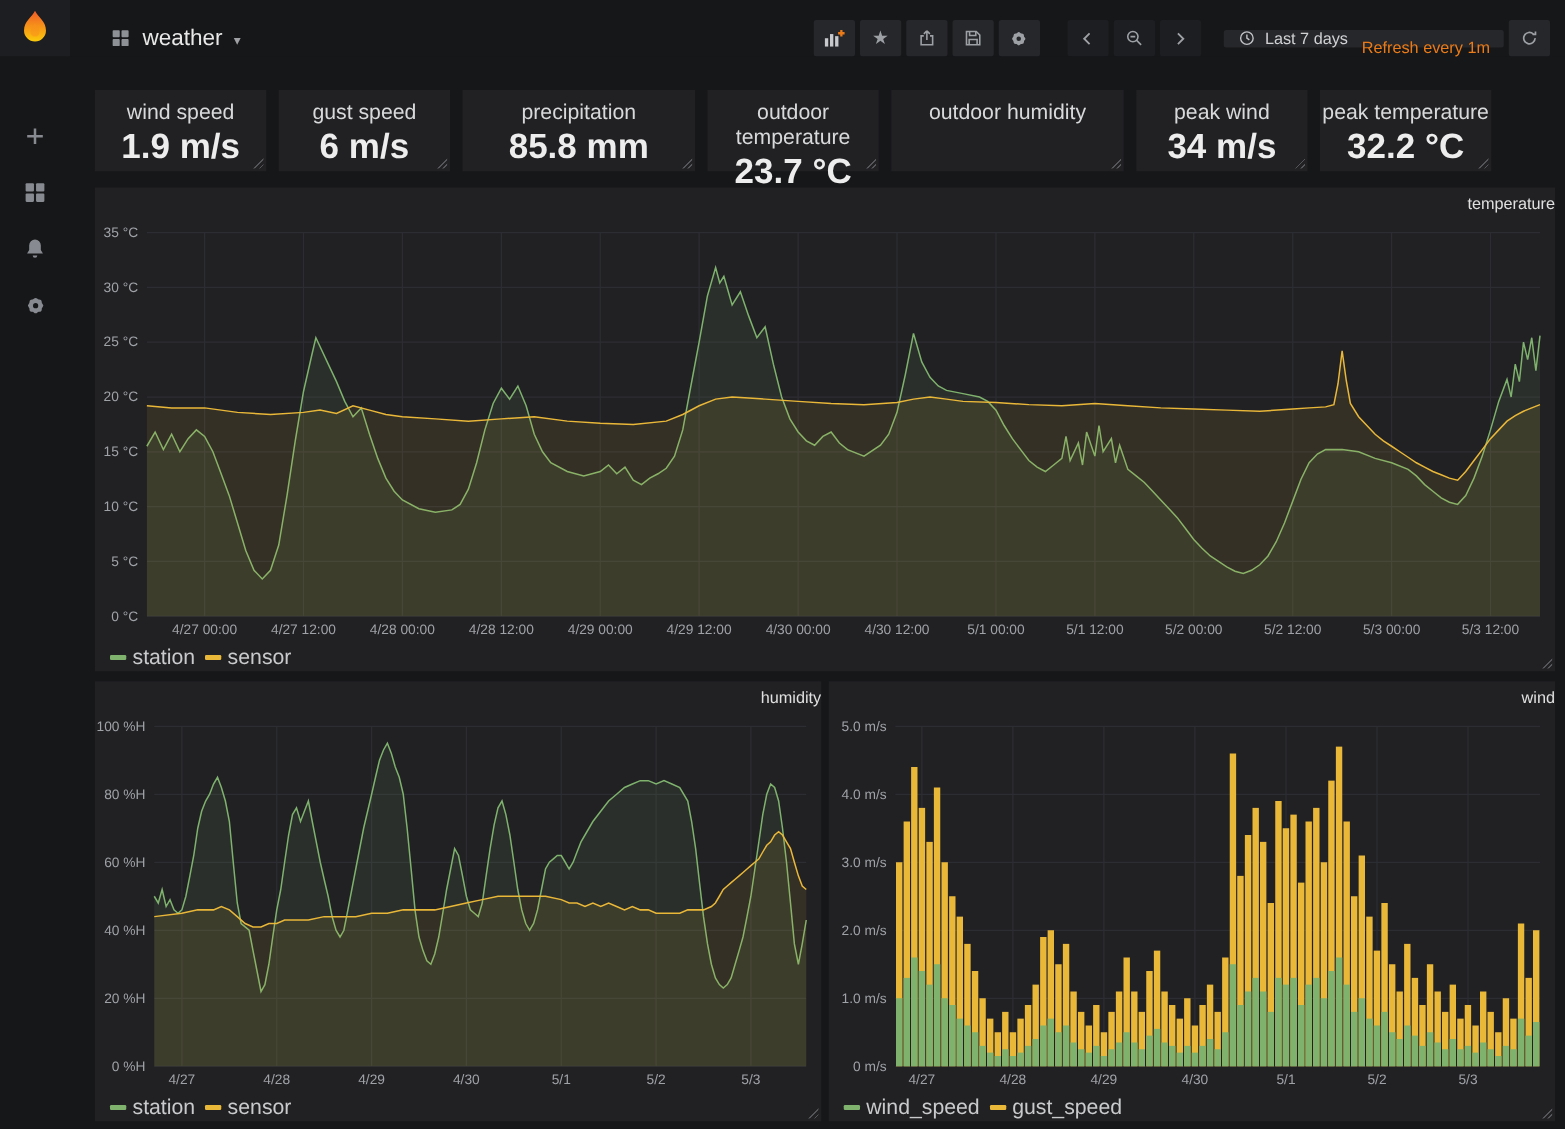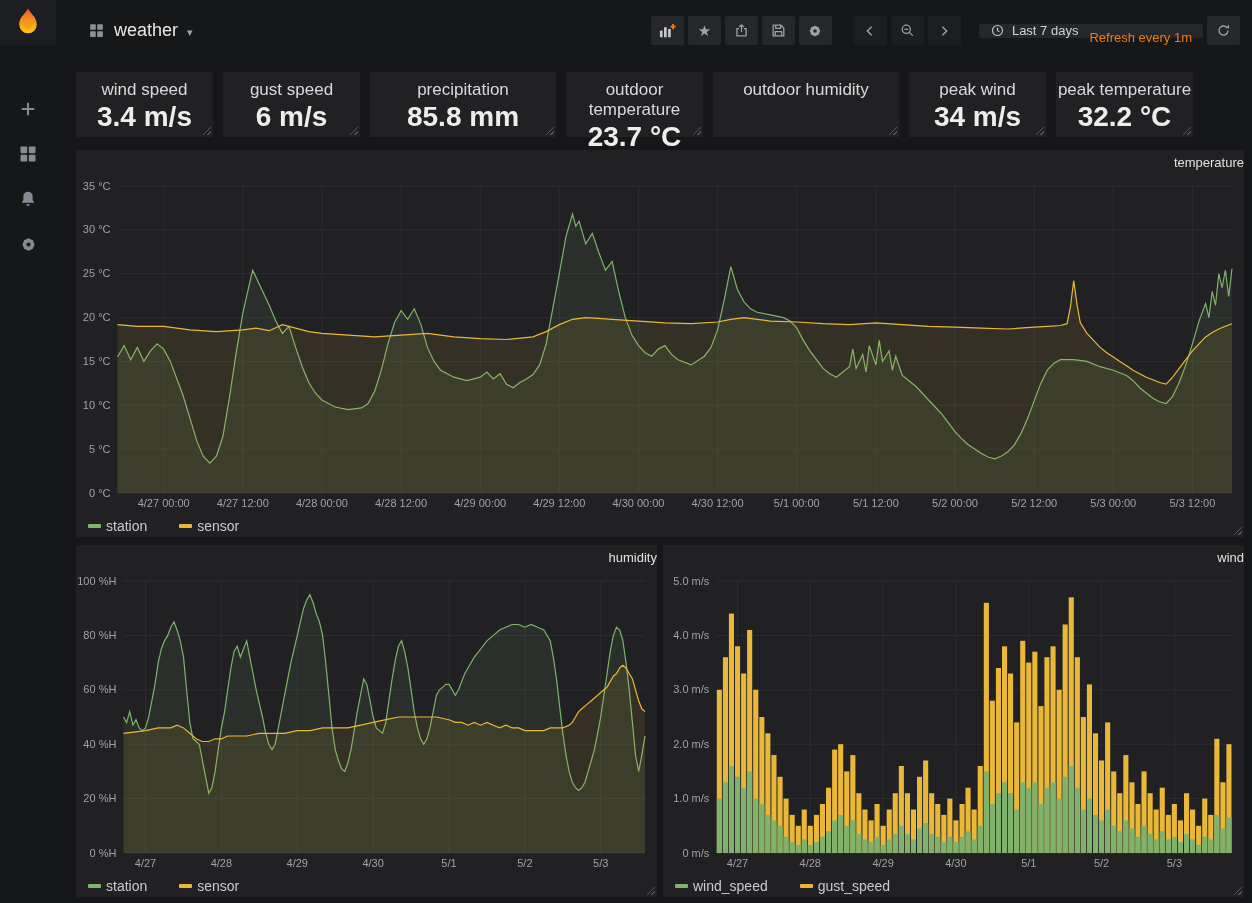--- a/index.html
+++ b/index.html
@@ -39,22 +39,22 @@
   .stat-value { font-size:28px; font-weight:700; color:#ededed; margin-top:1px; white-space:nowrap; }
   .graph { display:flex; flex-direction:column; }
   .graph.temp { height:387px; margin-bottom:8px; }
   .bottom-row { display:flex; gap:6px; }
   .bottom-row .graph { height:352px; flex:1; min-width:0; }
   .panel-title { height:26px; line-height:26px; text-align:right; font-size:13px; color:#e0e0e0; flex:none; cursor:pointer; }
   .chart-wrap { flex:1; position:relative; min-height:0; }
   .chart { position:absolute; left:0; top:0; width:100%; height:100%; display:block; }
   .chart text { fill:#9fa2a6; font-size:11px; font-family:"Liberation Sans",sans-serif; }
   .chart line.grid { stroke:#2c2d32; stroke-width:1; }
-  .legend { height:23px; display:flex; align-items:center; gap:32px; padding-left:12px;
-    font-size:14px; color:#c9cacc; flex:none; }
+  .legend { height:23px; display:flex; align-items:center; gap:8px; padding-left:12px;
+    font-size:17px; color:#c9cacc; flex:none; }
   .legend-item { display:flex; align-items:center; cursor:pointer; }
   .legend-swatch { width:13px; height:4px; border-radius:1px; display:inline-block; margin-right:5px; }
   .resize-handle { position:absolute; right:2px; bottom:2px; width:9px; height:9px; cursor:nwse-resize;
     background:repeating-linear-gradient(-45deg, transparent 0 2px, #55565a 2px 3px);
     clip-path:polygon(100% 0, 100% 100%, 0 100%); }
   .icon { display:inline-flex; align-items:center; justify-content:center; }
 </style>
 </head>
 <body>
 
@@ -219,21 +219,21 @@
       </button>
     </div>
   </div>
 </header>
 
 <main class="dashboard">
 
   <div class="stat-row">
     <div class="panel stat">
       <div class="stat-title">wind speed</div>
-      <div class="stat-value">3.4 m/s</div>
+      <div class="stat-value">1.9 m/s</div>
       <span class="resize-handle"></span>
     </div>
     <div class="panel stat">
       <div class="stat-title">gust speed</div>
       <div class="stat-value">6 m/s</div>
       <span class="resize-handle"></span>
     </div>
     <div class="panel stat">
       <div class="stat-title">precipitation</div>
       <div class="stat-value">85.8 mm</div>

